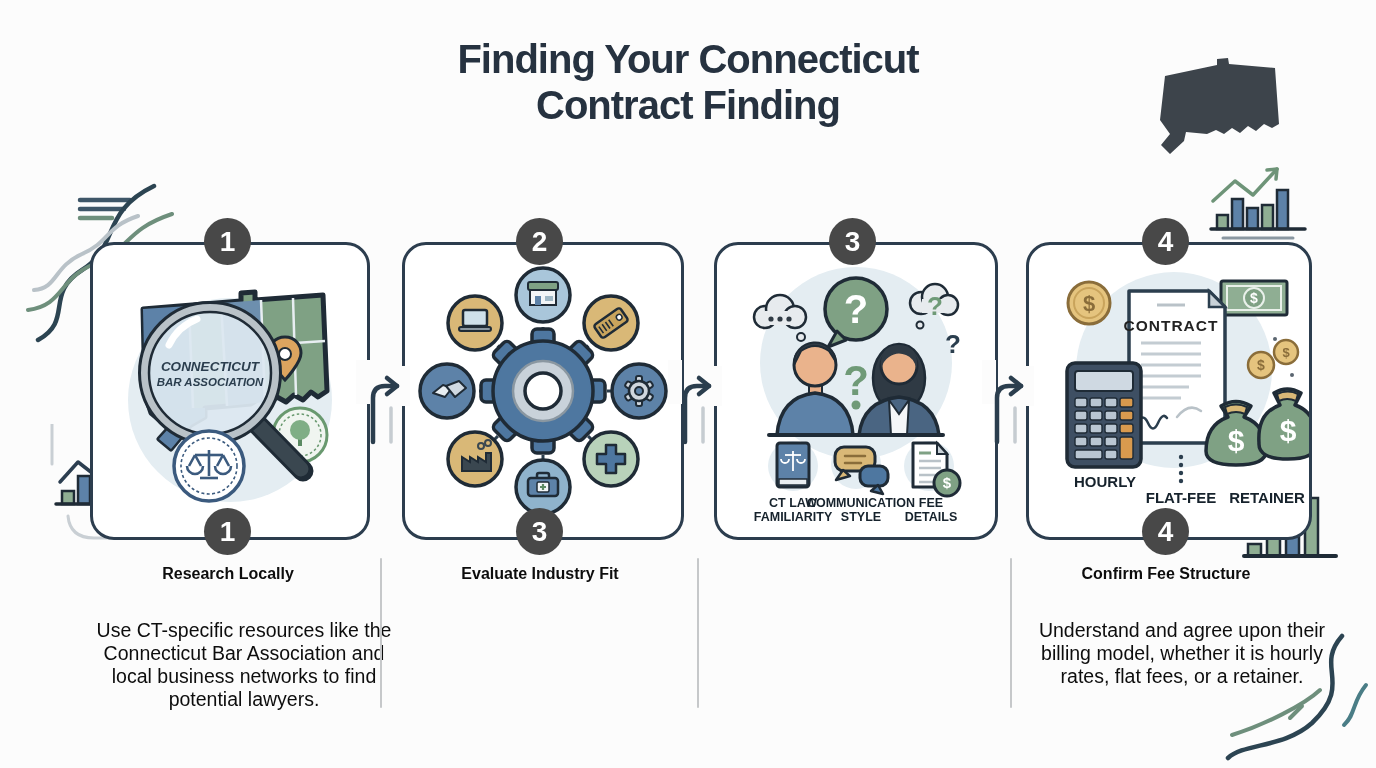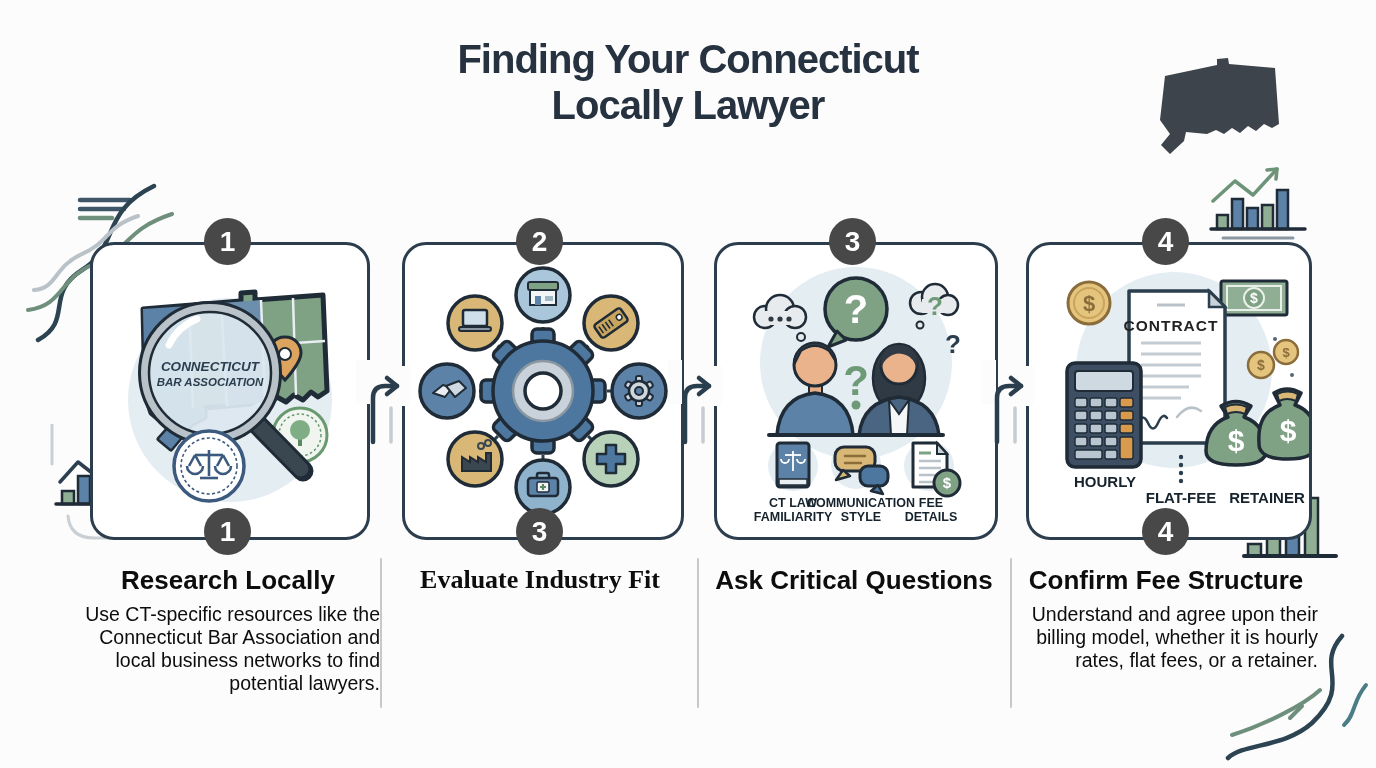--- a/index.html
+++ b/index.html
@@ -23,36 +23,36 @@
   .box4{left:1026px;width:280px;}
   .illus{position:absolute;left:0;top:0;width:100%;height:100%;}
   .gap-patch{position:absolute;background:#fcfcfc;}
   .badge{
     position:absolute;width:47px;height:47px;border-radius:50%;
     background:#484848;color:#fff;font-size:28px;font-weight:bold;
     display:flex;align-items:center;justify-content:center;z-index:5;
   }
   .step-heading{
     position:absolute;width:300px;top:565px;margin:0;
-    text-align:center;font-size:26px;font-weight:bold;color:#0d0d0d;
+    text-align:center;font-size:16px;font-weight:bold;color:#0d0d0d;
   }
   .step-desc{
-    position:absolute;width:304px;top:603px;margin:0;
-    text-align:right;font-size:19.5px;line-height:1.18;color:#0d0d0d;
+    position:absolute;width:304px;top:603px;margin:16px;
+    text-align:center;font-size:19.5px;line-height:1.18;color:#0d0d0d;
   }
   .divider{position:absolute;top:558px;width:2px;height:150px;background:#c6c8ca;border-radius:1px;}
   .decor{position:absolute;}
   svg text{font-family:"Liberation Sans","DejaVu Sans",sans-serif;}
 </style>
 </head>
 <body>
 
 <div class="canvas">
 
-  <h1 class="title"><span>Finding Your Connecticut</span><br><span>Locally Lawyer</span></h1>
+  <h1 class="title"><span>Finding Your Connecticut</span><br><span>Contract Finding</span></h1>
 
   <svg class="decor" style="left:1155px;top:56px;" width="140" height="108" viewBox="0 0 140 108">
     <path d="M10,20 L62,9 L62,3 L73,2 L74,8 L120,12 L124,68 L117,72 L109,68 L101,75 L93,70 L85,77 L77,72 L69,78 L61,74 L52,78 L31,76 L29,85 L15,98 L6,89 L15,78 L5,64 Z" fill="#3d444b"></path>
   </svg>
 
   <svg class="decor" style="left:1205px;top:163px;" width="112" height="82" viewBox="0 0 112 82">
     <rect x="12" y="52" width="11" height="14" fill="#8fae93" stroke="#1f2b36" stroke-width="2.5"></rect>
     <rect x="27" y="36" width="11" height="30" fill="#5d82a8" stroke="#1f2b36" stroke-width="2.5"></rect>
     <rect x="42" y="45" width="11" height="21" fill="#5d82a8" stroke="#1f2b36" stroke-width="2.5"></rect>
     <rect x="57" y="42" width="11" height="24" fill="#8fae93" stroke="#1f2b36" stroke-width="2.5"></rect>
@@ -421,22 +421,21 @@
   <div class="badge" style="left:204px;top:218px;">1</div>
   <div class="badge" style="left:516px;top:218px;">2</div>
   <div class="badge" style="left:829px;top:218px;">3</div>
   <div class="badge" style="left:1142px;top:218px;">4</div>
   <div class="badge" style="left:204px;top:508px;">1</div>
   <div class="badge" style="left:516px;top:508px;">3</div>
   <div class="badge" style="left:1142px;top:508px;">4</div>
 
   <h2 class="step-heading" style="left:78px;">Research Locally</h2>
   <p class="step-desc" style="left:76px;">Use CT-specific resources like the Connecticut Bar Association and local business networks to find potential lawyers.</p>
-  <h2 class="step-heading" style="left:390px;font-family:Liberation Serif, serif;">Evaluate Industry Fit</h2>
-  <h2 class="step-heading" style="left:704px;">Ask Critical Questions</h2>
+  <h2 class="step-heading" style="left:390px;">Evaluate Industry Fit</h2>
   <h2 class="step-heading" style="left:1016px;">Confirm Fee Structure</h2>
   <p class="step-desc" style="left:1014px;">Understand and agree upon their billing model, whether it is hourly rates, flat fees, or a retainer.</p>
 
   <div class="divider" style="left:380px;"></div>
   <div class="divider" style="left:697px;"></div>
   <div class="divider" style="left:1010px;"></div>
 
 </div>
 
 </body></html>

